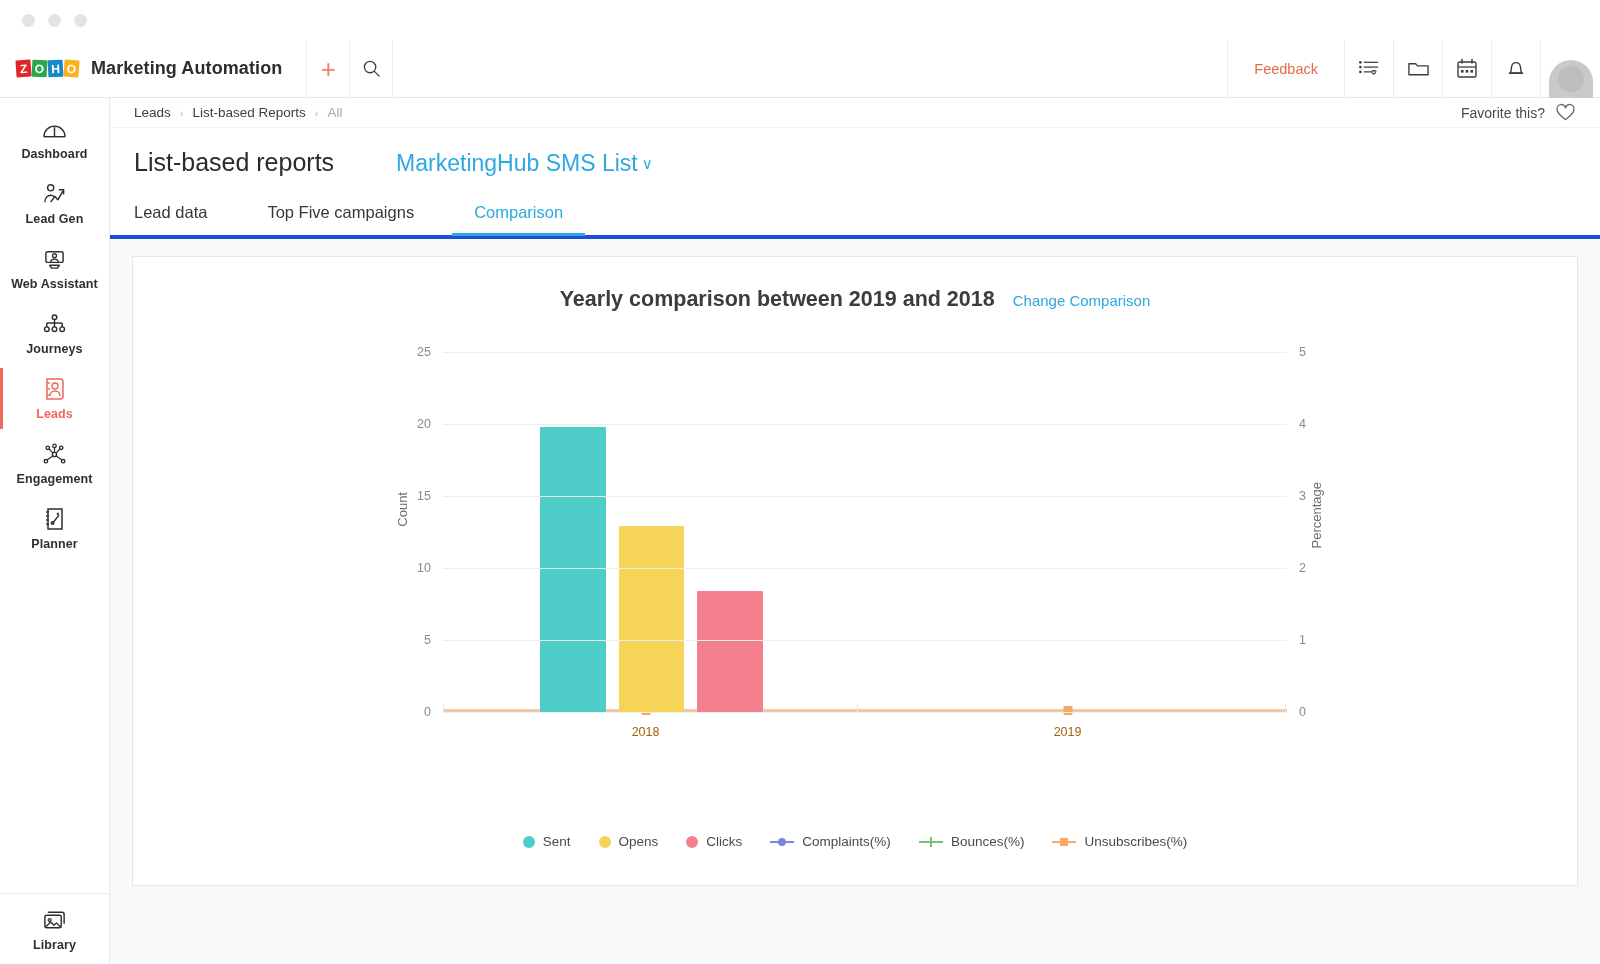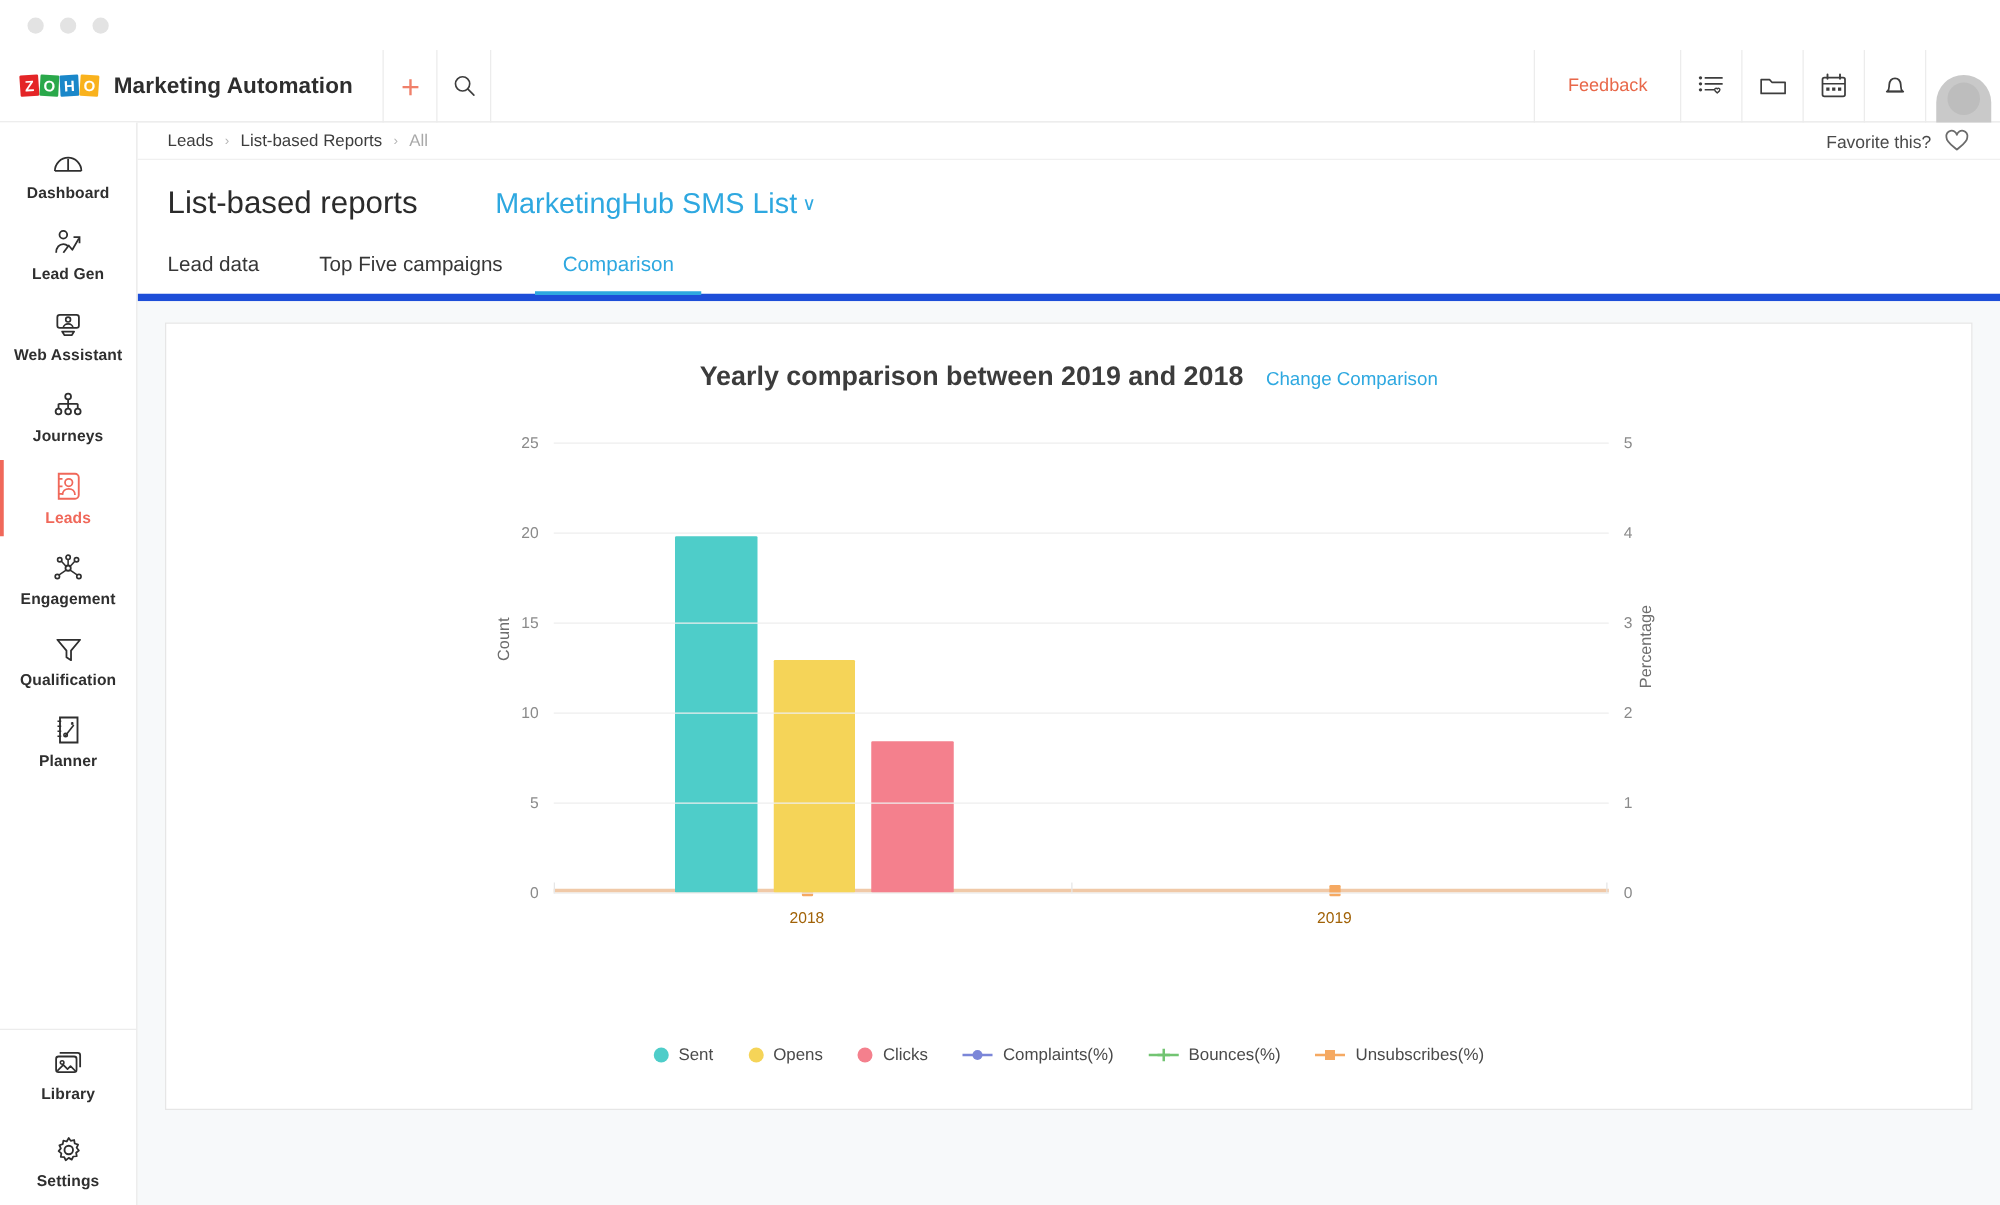--- a/index.html
+++ b/index.html
@@ -118,22 +118,22 @@
 
   .pagehead { padding: 20px 24px 0; display: flex; align-items: baseline; gap: 62px; }
   .page-title { font-size: 25px; color: #2b2b2b; font-weight: normal; }
   .list-select {
     display: flex; align-items: center; gap: 4px;
     font-size: 23px; color: #2ea8e0; cursor: pointer;
   }
   .caret { font-size: 15px; color: #2ea8e0; }
 
   .tabs {
-    display: flex; gap: 4px; padding: 14px 24px 0;
-    border-bottom: 6px solid #1d4ed8; margin-top: 6px;
+    display: flex; gap: 16px; padding: 14px 24px 0;
+    border-bottom: 4px solid #1d4ed8; margin-top: 6px;
   }
   .tab {
     padding: 6px 22px 11px; font-size: 16.5px; color: #373737;
     cursor: pointer; border-bottom: 3px solid transparent; margin-bottom: -1px;
   }
   .tab:first-child { padding-left: 0; }
   .tab.active { color: #2ea8e0; border-bottom-color: #2ea8e0; }
 
   
   .card-area { flex: 1; background: #f7f9fa; padding: 17px 22px 22px; }
@@ -379,28 +379,20 @@
             <line x1="13" y1="9.8" x2="13" y2="4.8" stroke="#2f2f2f" stroke-width="1.3"></line>
             <line x1="11.4" y1="10.6" x2="7.4" y2="6.3" stroke="#2f2f2f" stroke-width="1.3"></line>
             <line x1="14.6" y1="10.6" x2="18.6" y2="6.3" stroke="#2f2f2f" stroke-width="1.3"></line>
             <line x1="11.6" y1="13.4" x2="5.2" y2="17.8" stroke="#2f2f2f" stroke-width="1.3"></line>
             <line x1="14.4" y1="13.4" x2="20.8" y2="17.8" stroke="#2f2f2f" stroke-width="1.3"></line>
           </svg>
         </span>
         <span class="nav-label">Engagement</span>
       </div>
 
-      <div class="nav-item">
-        <span class="nav-ico">
-          <svg width="24" height="23" viewBox="0 0 24 24">
-            <path d="M2.5 4h19l-7.6 9v8l-3.8-2.5V13z" fill="none" stroke="#2f2f2f" stroke-width="1.5" stroke-linejoin="round"></path>
-          </svg>
-        </span>
-        <span class="nav-label">Qualification</span>
-      </div>
 
       <div class="nav-item">
         <span class="nav-ico">
           <svg width="22" height="24" viewBox="0 0 22 24">
             <path d="M4 2h14v20H4z" fill="none" stroke="#2f2f2f" stroke-width="1.5"></path>
             <line x1="2" y1="5" x2="5" y2="5" stroke="#2f2f2f" stroke-width="1.3"></line>
             <line x1="2" y1="9" x2="5" y2="9" stroke="#2f2f2f" stroke-width="1.3"></line>
             <line x1="2" y1="13" x2="5" y2="13" stroke="#2f2f2f" stroke-width="1.3"></line>
             <line x1="2" y1="17" x2="5" y2="17" stroke="#2f2f2f" stroke-width="1.3"></line>
             <path d="M8 17l7-9" stroke="#2f2f2f" stroke-width="1.3" fill="none"></path>
@@ -416,29 +408,20 @@
       <div class="nav-item">
         <span class="nav-ico">
           <svg width="25" height="22" viewBox="0 0 26 22">
             <path d="M6 3h15a2 2 0 0 1 2 2v10" fill="none" stroke="#2f2f2f" stroke-width="1.5"></path>
             <rect x="3" y="6" width="17" height="13" rx="2" fill="none" stroke="#2f2f2f" stroke-width="1.5"></rect>
             <circle cx="8" cy="11" r="1.5" fill="none" stroke="#2f2f2f" stroke-width="1.3"></circle>
             <path d="M4 18l5-5 3.5 3.5L15 14l4.5 4.5" fill="none" stroke="#2f2f2f" stroke-width="1.4" stroke-linejoin="round"></path>
           </svg>
         </span>
         <span class="nav-label">Library</span>
-      </div>
-      <div class="nav-item">
-        <span class="nav-ico">
-          <svg width="24" height="24" viewBox="0 0 24 24">
-            <circle cx="12" cy="12" r="3.4" fill="none" stroke="#2f2f2f" stroke-width="1.5"></circle>
-            <path d="M12 2.4l1.6 2.3 2.7-.7.5 2.8 2.7.9-1.2 2.5 1.8 2.2-2.2 1.8.5 2.8-2.8.2-1.2 2.5L12 18.3l-2.4 1.9-1.2-2.5-2.8-.2.5-2.8-2.2-1.8L5.7 10.7 4.5 8.2l2.7-.9.5-2.8 2.7.7z" fill="none" stroke="#2f2f2f" stroke-width="1.4" stroke-linejoin="round"></path>
-          </svg>
-        </span>
-        <span class="nav-label">Settings</span>
       </div>
     </div>
   </div>
 
   <div class="content">
 
     <div class="crumbbar">
       <div class="crumbs">
         <span class="crumb">Leads</span>
         <span class="crumb-sep">›</span>

